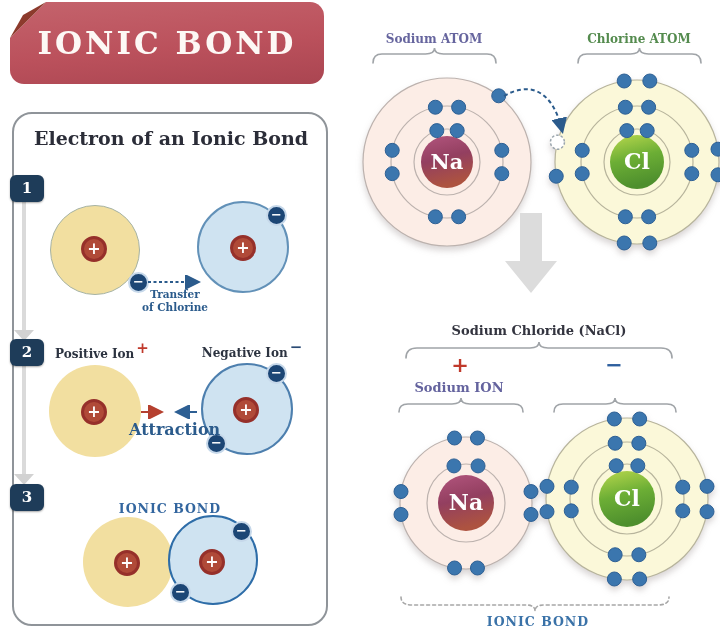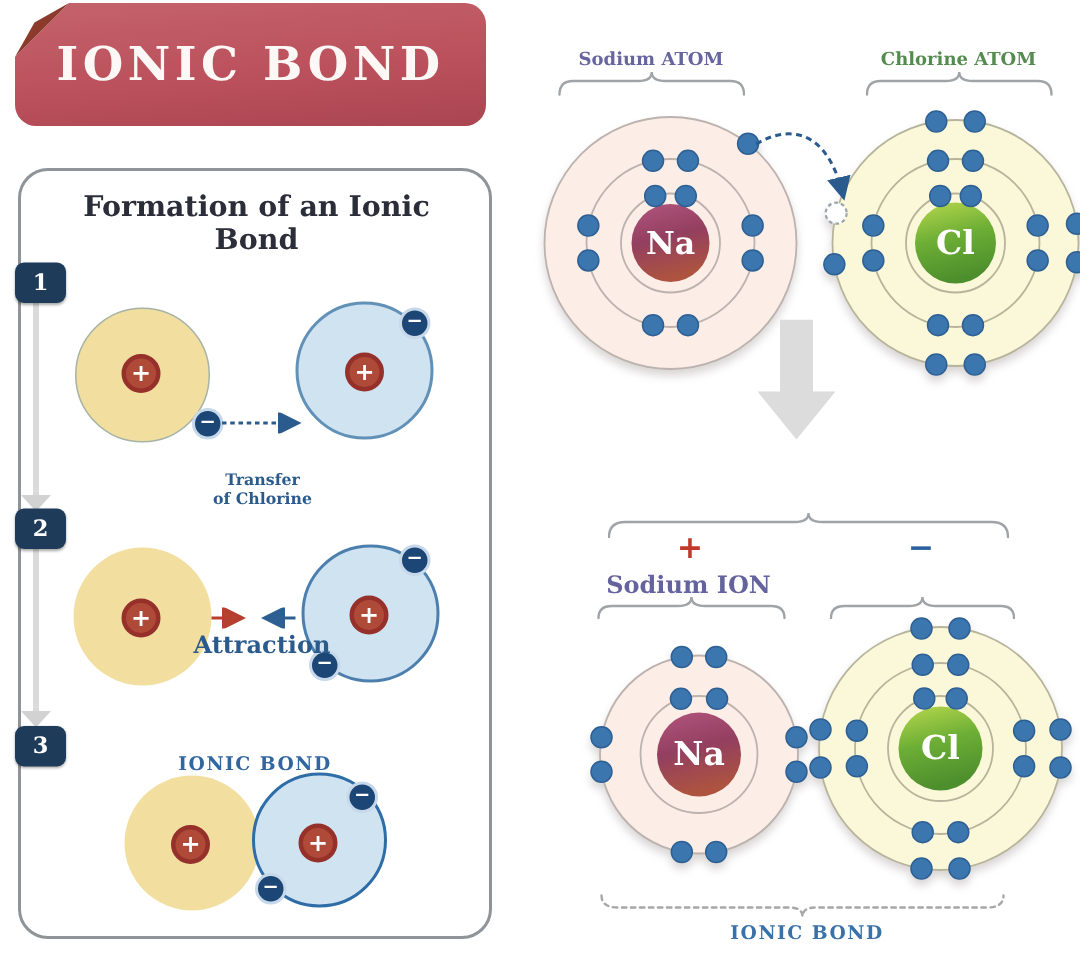--- a/index.html
+++ b/index.html
@@ -37,21 +37,21 @@
 <body>
 
 <div id="canvas">
 
   <div class="banner">
     <div class="banner-title">IONIC BOND</div>
   </div>
   <div class="banner-fold"></div>
 
   <div class="panel"></div>
-  <div class="lbl" style="left:31px;top:127px;width:280px;font-size:19px;color:#2b2d38;">Formation of an Ionic Bond</div>
+  <div class="lbl" style="left:31px;top:127px;width:280px;font-size:19px;color:#2b2d38;">Electron of an Ionic Bond</div>
 
   <div class="connector" style="top:200px;height:132px;"></div>
   <div class="c-arrow" style="top:330px;"></div>
   <div class="connector" style="top:364px;height:112px;"></div>
   <div class="c-arrow" style="top:474px;"></div>
 
   <div class="badge" style="top:175px;">1</div>
   <div class="badge" style="top:339px;">2</div>
   <div class="badge" style="top:484px;">3</div>
 
@@ -64,25 +64,31 @@
   <div class="minus" style="left:128px;top:272px;">−</div>
   <div class="minus" style="left:266px;top:205px;">−</div>
   <svg class="abs" style="left:146px;top:275px;" width="62" height="14">
     <defs>
         <marker id="ma" markerWidth="8" markerHeight="8" refX="6" refY="4" orient="auto">
       <path d="M0,0 L8,4 L0,8 z" fill="#2b5b8c"></path>
         </marker>
       </defs>
     <line x1="2" y1="7" x2="51" y2="7" stroke="#2b5b8c" stroke-width="2" stroke-dasharray="3,2.5" marker-end="url(#ma)"></line>
   </svg>
-  <div class="lbl navy" style="left:135px;top:288px;width:80px;font-size:10.5px;line-height:13px;margin-top:26px;">
+  <div class="lbl navy" style="left:135px;top:288px;width:80px;font-size:10.5px;line-height:13px;">
     <span>Transfer</span><br>
     <span>of Chlorine</span>
   </div>
 
+  <div class="lbl" style="left:42px;top:344px;width:120px;font-size:12px;color:#2c3340;">
+    <span>Positive Ion</span><span class="sup" style="color:#c0392b;">+</span>
+  </div>
+  <div class="lbl" style="left:192px;top:343px;width:120px;font-size:12px;color:#2c3340;">
+    <span>Negative Ion</span><span class="sup" style="color:#2a4a74;">−</span>
+  </div>
   <div class="circ" style="left:49px;top:365px;width:92px;height:92px;background:#f2dfa0;"></div>
   <div class="circ" style="left:201px;top:363px;width:92px;height:92px;background:#cfe3f1;border:2px solid #4d7fae;"></div>
   <div class="plus" style="left:81px;top:399px;">+</div>
   <div class="plus" style="left:233px;top:397px;">+</div>
   <div class="minus" style="left:266px;top:363px;">−</div>
   <div class="minus" style="left:206px;top:433px;">−</div>
   <svg class="abs" style="left:140px;top:405px;" width="58" height="14">
     <defs>
       <marker id="mb" markerWidth="8" markerHeight="8" refX="6" refY="4" orient="auto">
         <path d="M0,0 L8,4 L0,8 z" fill="#b5402f"></path>
@@ -175,26 +181,27 @@
       <path d="M0,0 L8,4 L0,8 z" fill="#2b5b8c"></path>
         </marker>
       </defs>
     <path d="M14,18 C38,4 62,10 72,52" fill="none" stroke="#2b5b8c" stroke-width="2" stroke-dasharray="4,3" marker-end="url(#md)"></path>
   </svg>
 
   <svg class="abs" style="left:505px;top:213px;" width="52" height="80">
     <polygon points="15,0 37,0 37,48 52,48 26,80 0,48 15,48" fill="#dcdcdc"></polygon>
   </svg>
 
+  <div class="lbl" style="left:419px;top:323px;width:240px;font-size:13px;color:#33343f;">Sodium Chloride (NaCl)</div>
   <svg class="abs" style="left:405px;top:341px;" width="268" height="18">
     <path d="M1,17 Q1,7 12,7 L125,7 Q134,7 134,1 Q134,7 143,7 L256,7 Q267,7 267,17" fill="none" stroke="#a0a4a8" stroke-width="1.6" stroke-linecap="round"></path>
   </svg>
   <div class="lbl" style="left:430px;top:352px;width:60px;font-size:21px;color:#c0392b;">+</div>
   <div class="lbl" style="left:584px;top:352px;width:60px;font-size:21px;color:#2d5f9e;">−</div>
-  <div class="lbl" style="left:389px;top:380px;width:140px;font-size:16px;color:#64639e;">Sodium ION</div>
+  <div class="lbl" style="left:389px;top:380px;width:140px;font-size:13px;color:#64639e;">Sodium ION</div>
   <svg class="abs" style="left:398px;top:397px;" width="126" height="16">
     <path d="M1,15 Q1,7 10,7 L54,7 Q63,7 63,1 Q63,7 72,7 L116,7 Q125,7 125,15" fill="none" stroke="#a0a4a8" stroke-width="1.6" stroke-linecap="round"></path>
   </svg>
   <svg class="abs" style="left:553px;top:397px;" width="124" height="16">
     <path d="M1,15 Q1,7 10,7 L53,7 Q62,7 62,1 Q62,7 71,7 L114,7 Q123,7 123,15" fill="none" stroke="#a0a4a8" stroke-width="1.6" stroke-linecap="round"></path>
   </svg>
   <svg class="atom" style="left:391px;top:428px;" width="150" height="150" viewBox="0 0 150 150">
       <defs>
         <linearGradient id="g-sodium_ion" x1="0" y1="0" x2="0.25" y2="1">
           <stop offset="0" stop-color="#b2557e"></stop>

